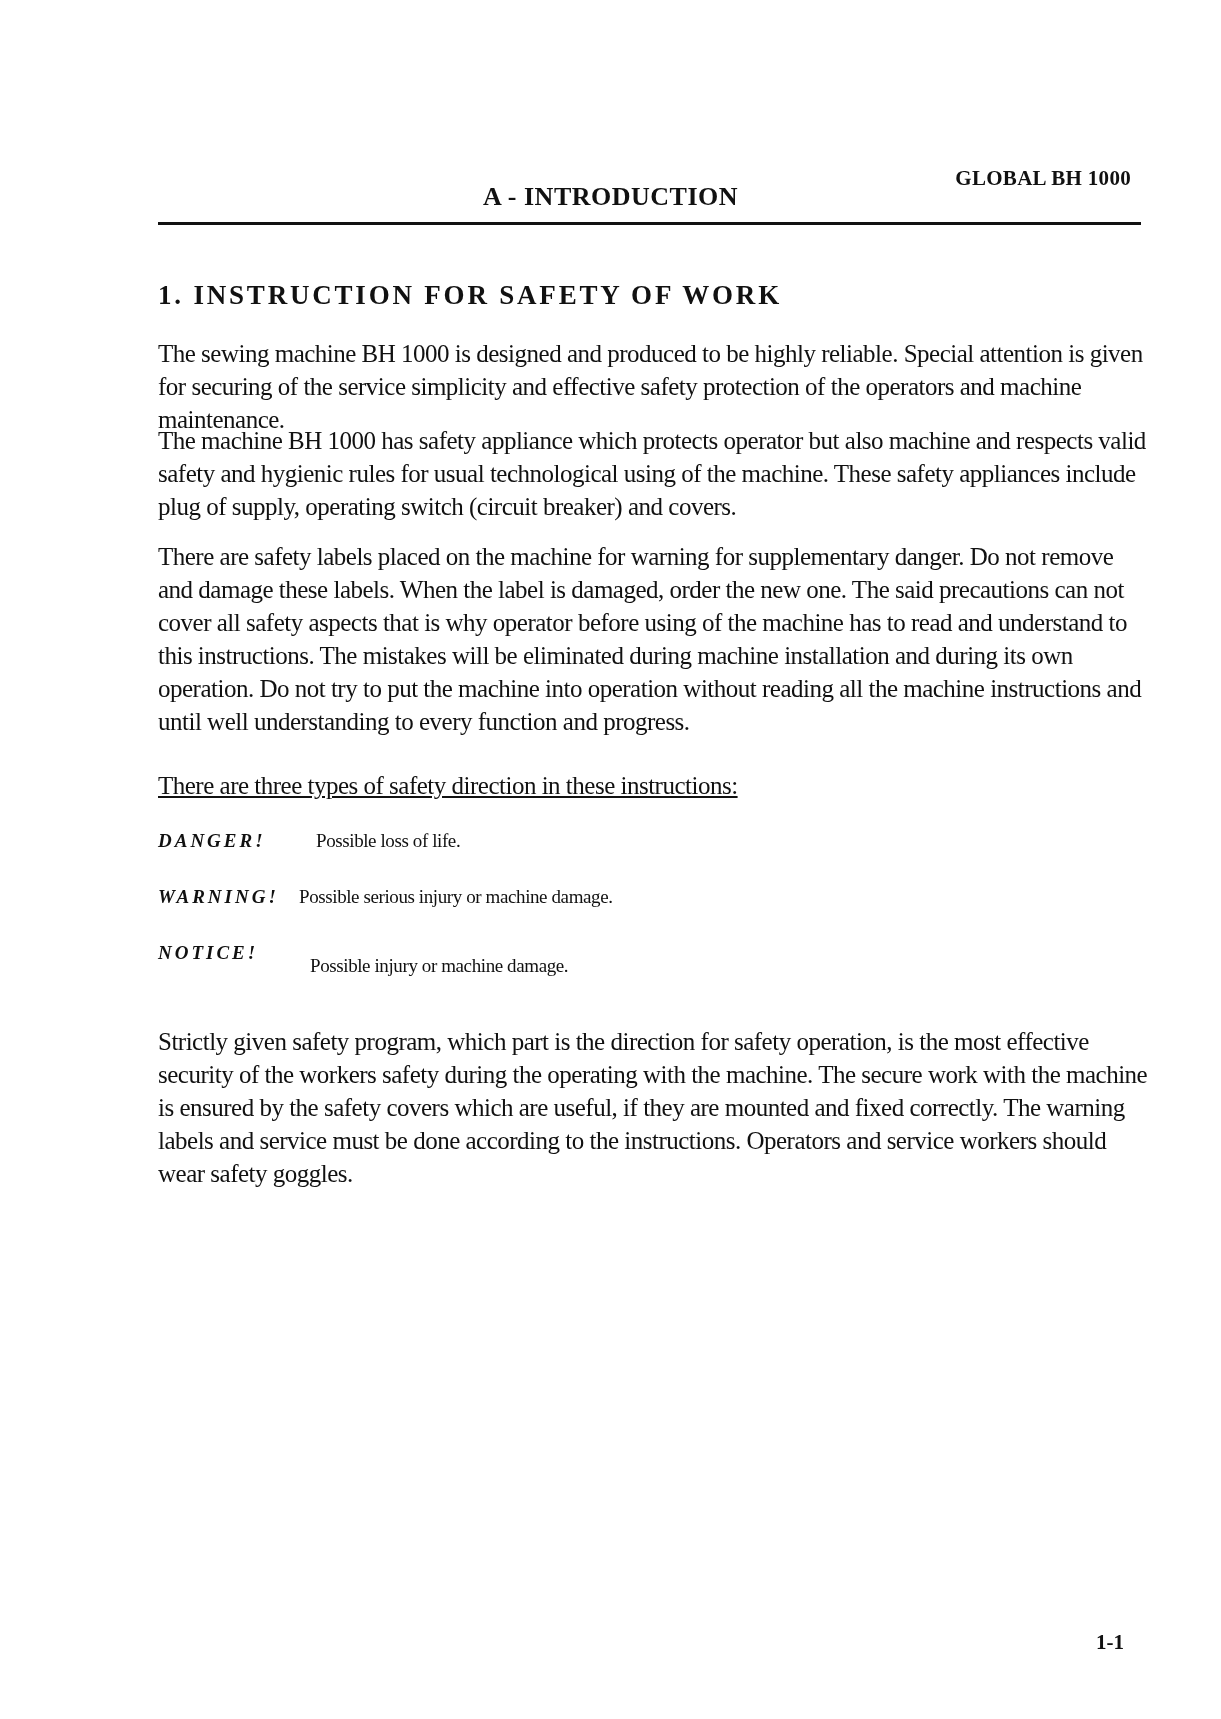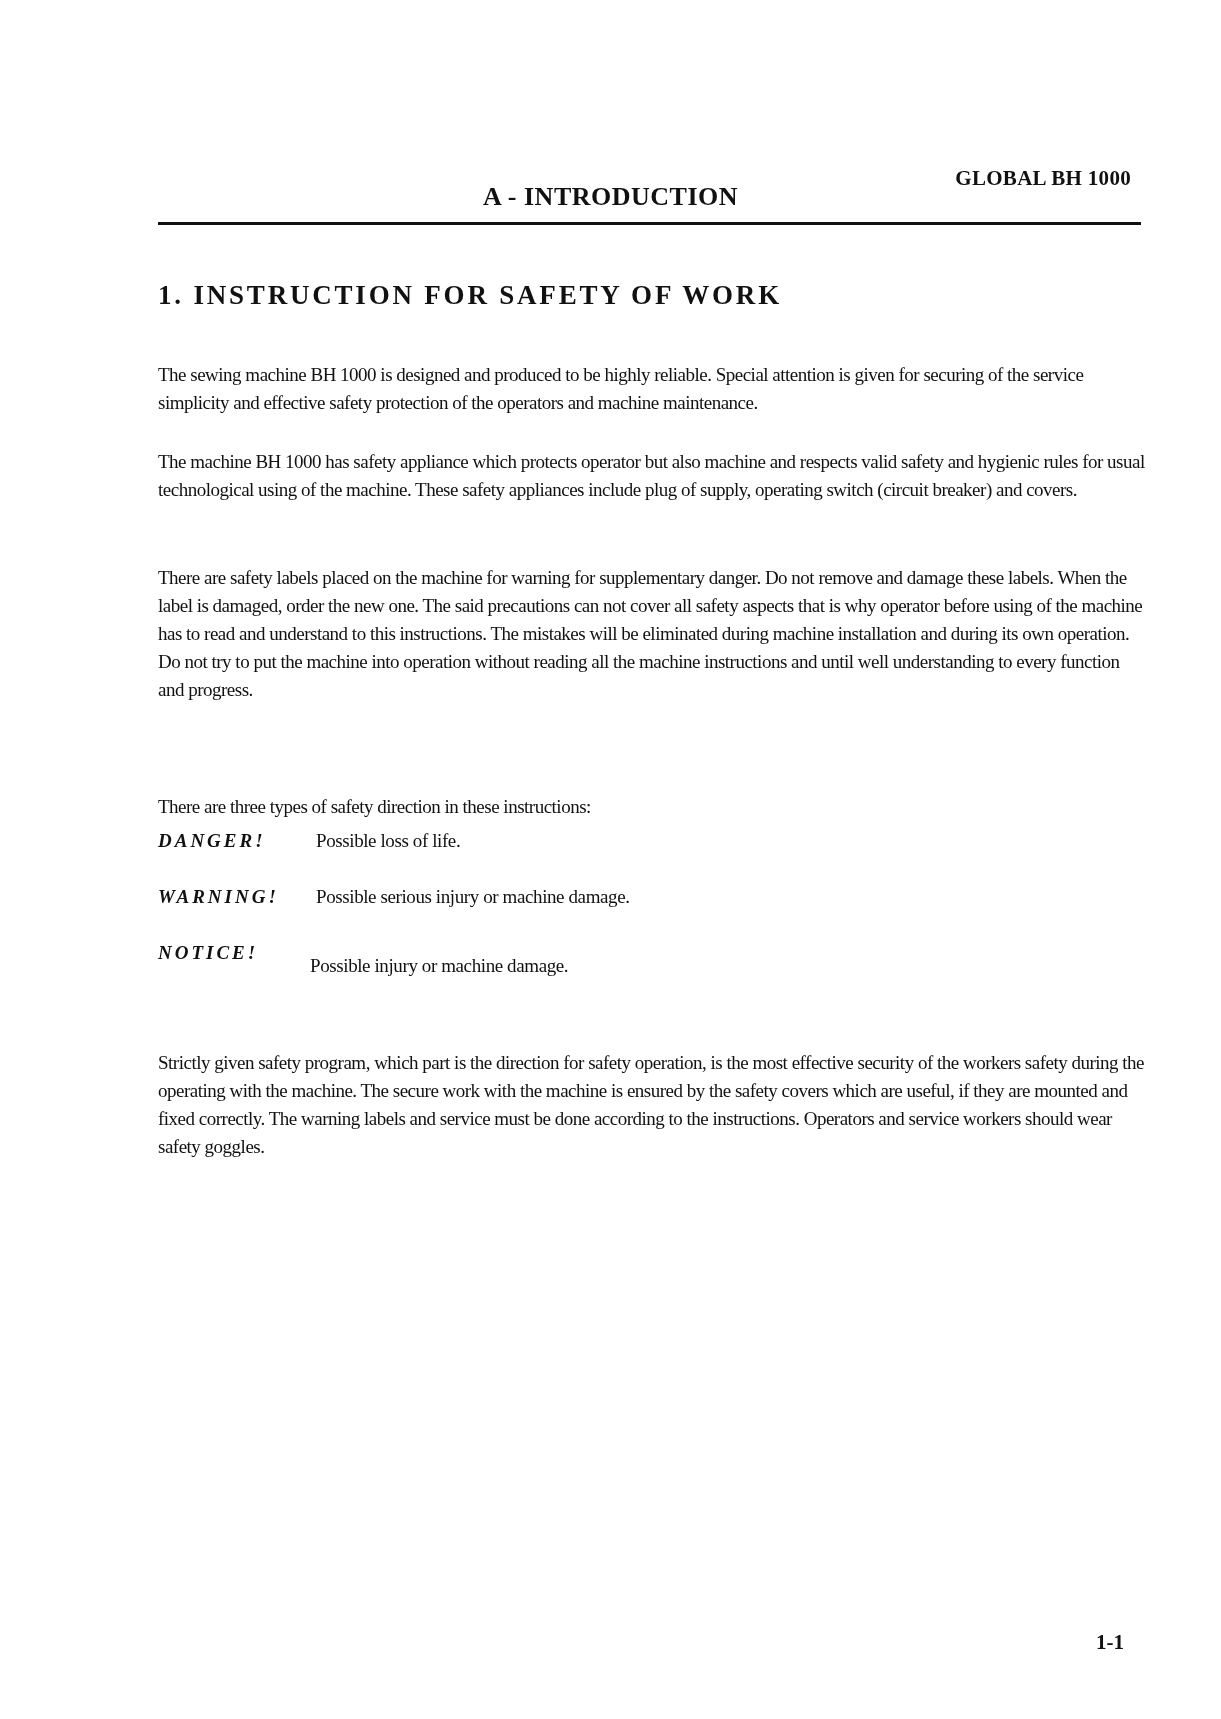--- a/index.html
+++ b/index.html
@@ -2,31 +2,31 @@
 <html><head>
   <meta charset="utf-8">
   <style>
     html, body { margin: 0; padding: 0; background: #ffffff; }
     body { width: 1221px; height: 1719px; position: relative; overflow: hidden;
            font-family: "Liberation Serif", "DejaVu Serif", serif; color: #111; }
     .header-right { position: absolute; top: 166px; right: 90px; font-weight: bold; font-size: 21px; letter-spacing: 0.3px; }
     .chapter-title { position: absolute; top: 182px; left: 0; width: 1221px; text-align: center; font-size: 26px; font-weight: bold; letter-spacing: 0.5px; box-sizing: border-box; }
     .rule { position: absolute; top: 222px; left: 158px; width: 983px; height: 3px; background: #111; }
     .section-title { position: absolute; top: 280px; left: 158px; font-size: 27px; font-weight: bold; letter-spacing: 2.8px; }
-    .para { position: absolute; left: 158px; width: 990px; font-size: 19px; line-height: 28px; letter-spacing: -0.5px; margin-top: 24px; }
+    .para { position: absolute; left: 158px; width: 990px; font-size: 25px; line-height: 33px; letter-spacing: -0.5px; }
     .p1 { top: 337px; }
     .p2 { top: 424px; }
     .p3 { top: 540px; }
-    .p4 { top: 769px; }
+    .p4 { top: 769px; text-decoration: underline; }
     .p5 { top: 1025px; }
     .dir { position: absolute; left: 158px; font-size: 19px; }
     .dir .label { font-style: italic; font-weight: bold; letter-spacing: 3px; display: inline-block; }
     .dir .desc { position: absolute; white-space: nowrap; letter-spacing: -0.4px; }
     .d1 { top: 830px; } .d1 .desc { left: 158px; }
-    .d2 { top: 886px; } .d2 .desc { left: 158px; }
+    .d2 { top: 886px; } .d2 .desc { left: 141px; }
     .d3 { top: 942px; } .d3 .desc { left: 152px; margin-top: 13px; }
     .page-num { position: absolute; top: 1598px; right: 97px; font-weight: bold; font-size: 21px; margin-top: 32px; }
   </style>
 </head>
 <body>
 
 <div class="header-right">GLOBAL BH 1000</div>
 <div class="chapter-title">A - INTRODUCTION</div>
 <div class="rule"></div>
 

